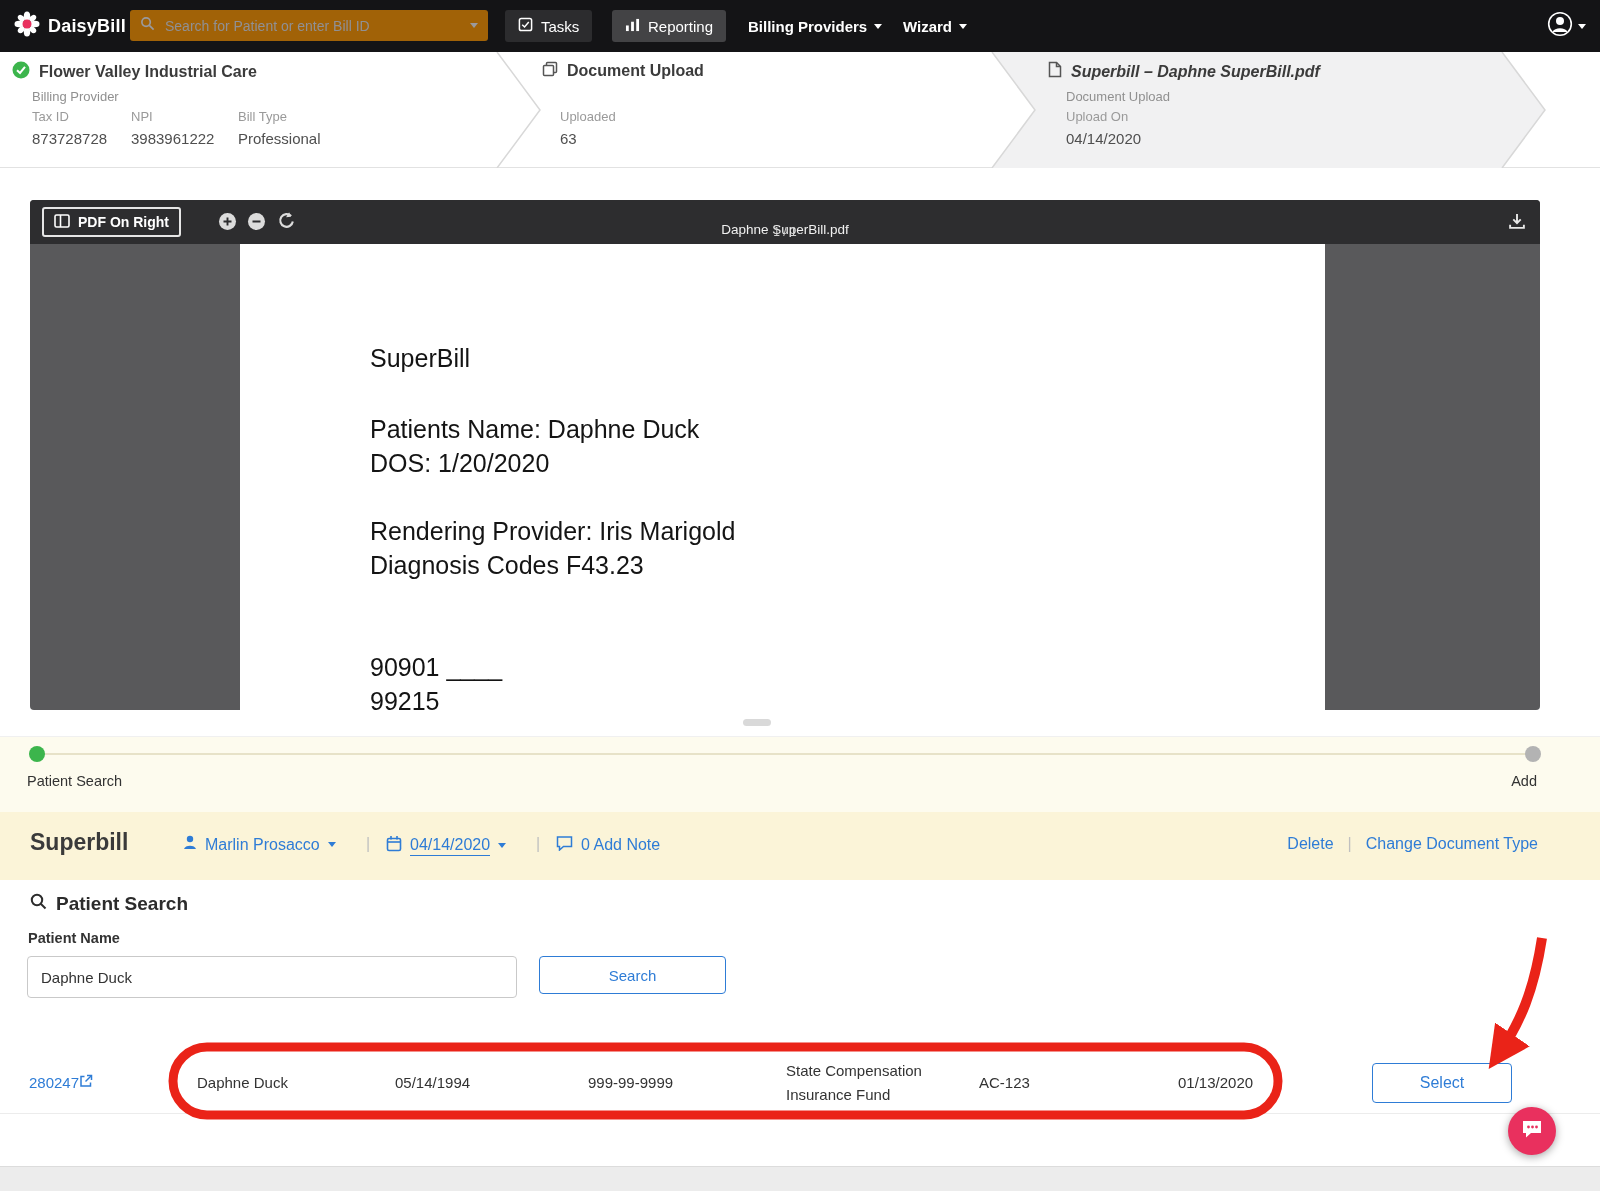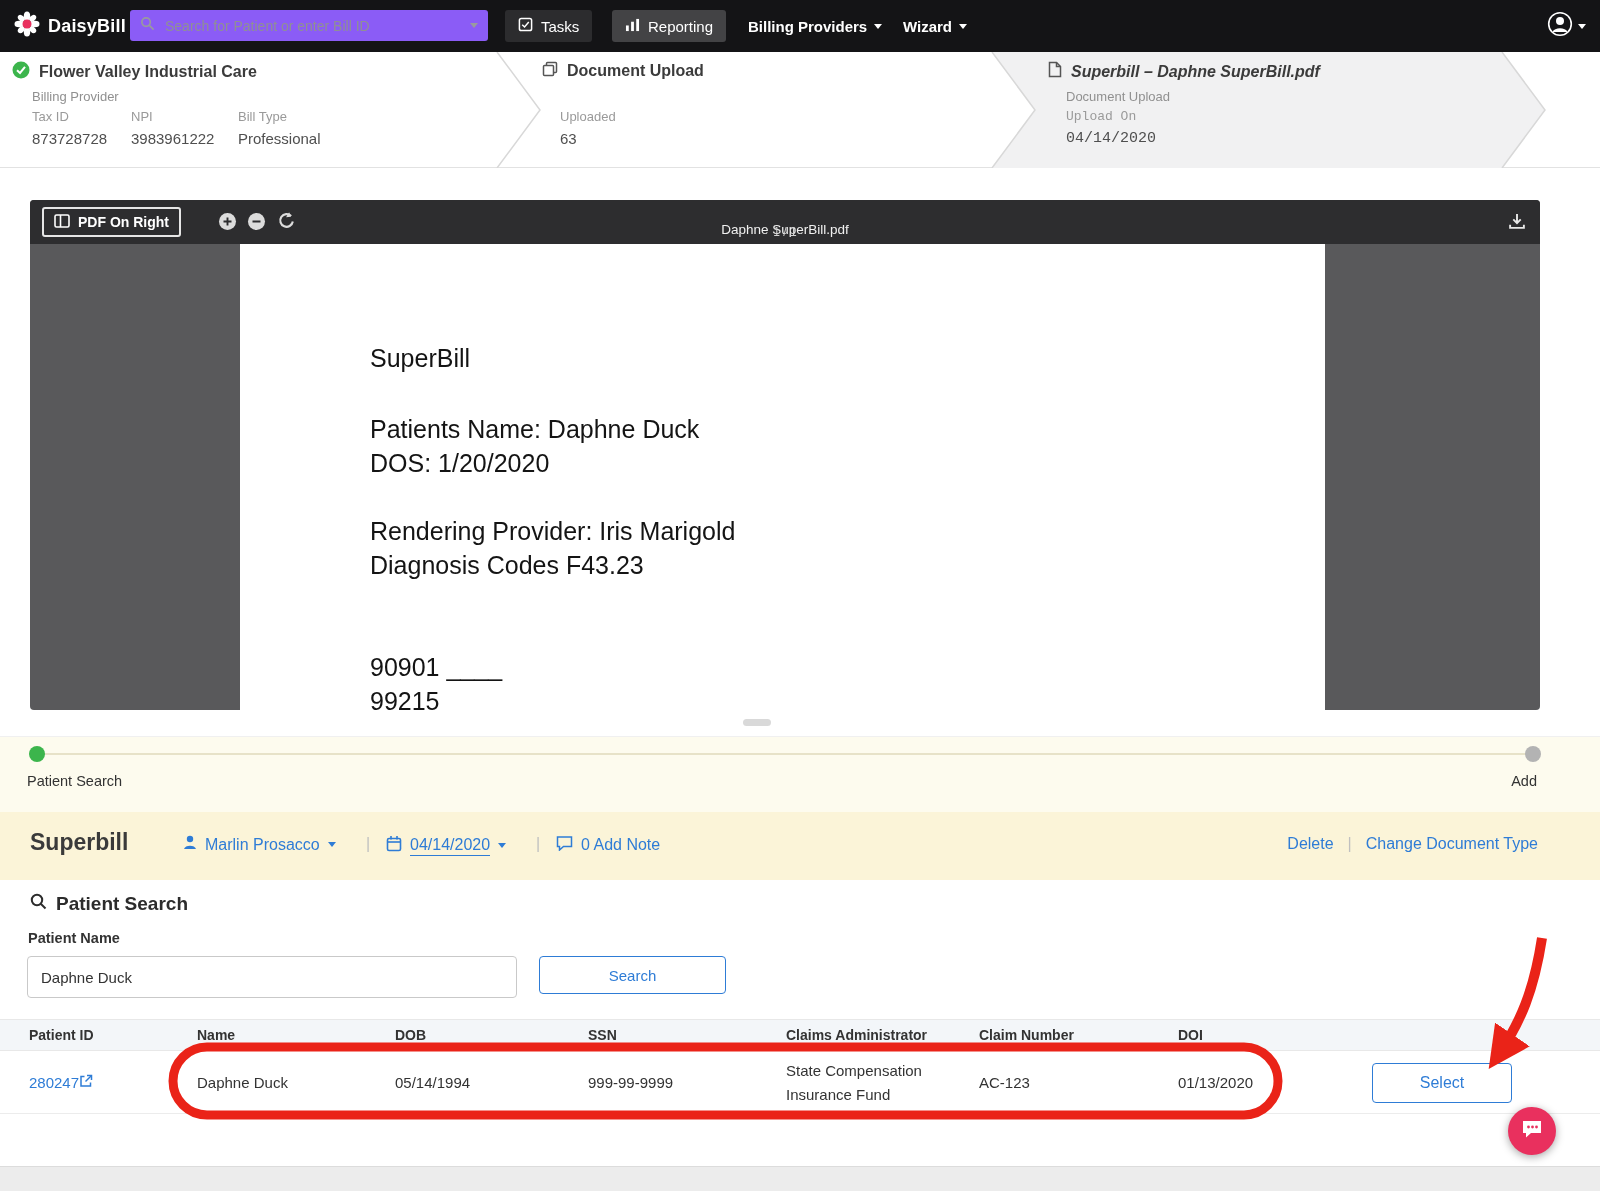--- a/index.html
+++ b/index.html
@@ -4,21 +4,21 @@
 <style>
   * { box-sizing: border-box; }
   html,body { margin:0; padding:0; background:#fff; }
   body { font-family:"Liberation Sans", sans-serif; }
   .screen { position:relative; width:1600px; height:1191px; background:#fff; overflow:hidden; }
 
   
   .topnav { position:absolute; left:0; top:0; width:100%; height:52px; background:#141416; z-index:5; }
   .brand { position:absolute; left:14px; top:0; height:52px; display:flex; align-items:center; gap:8px; cursor:pointer; }
   .brand-name { color:#fff; font-size:18px; font-weight:700; letter-spacing:.2px; }
-  .nav-search { position:absolute; left:130px; top:10px; width:358px; height:31px; background:#8b5cf6; border-radius:3px; display:flex; align-items:center; padding:0 10px; gap:8px; }
+  .nav-search { position:absolute; left:130px; top:10px; width:358px; height:31px; background:#a16207; border-radius:3px; display:flex; align-items:center; padding:0 10px; gap:8px; }
   .nav-search input { flex:1; background:transparent; border:none; outline:none; color:#ddd; font-size:14px; font-family:inherit; }
   .nav-search input::placeholder { color:#909094; }
   .caret { width:0; height:0; border-left:4.5px solid transparent; border-right:4.5px solid transparent; border-top:5px solid currentColor; display:inline-block; }
   .nav-btn { position:absolute; top:10px; height:32px; border-radius:3px; display:flex; align-items:center; gap:8px; padding:0 13px; color:#fff; font-size:15px; cursor:pointer; }
   .nav-btn.tasks { left:505px; background:#2c2c2e; }
   .nav-btn.reporting { left:612px; background:#434345; }
   .nav-link { position:absolute; top:0; height:52px; display:flex; align-items:center; gap:7px; color:#fff; font-size:15px; font-weight:700; cursor:pointer; }
   .nav-link.bp { left:748px; }
   .nav-link.wiz { left:903px; }
   .nav-account { position:absolute; right:14px; top:0; height:52px; display:flex; align-items:center; gap:5px; color:#fff; cursor:pointer; }
@@ -227,21 +227,21 @@
       <div class="crumb-title-row" style="left:33px;font-style:italic;">
         <span>
           <svg width="14" height="17" viewBox="0 0 14 17">
               <path d="M1.5 1.5 h7 l4 4 v10 h-11 z" fill="none" stroke="#555" stroke-width="1.5"></path>
               <path d="M8.5 1.5 v4 h4" fill="none" stroke="#555" stroke-width="1.5"></path>
             </svg>
         </span>
         <span class="crumb-title">Superbill – Daphne SuperBill.pdf</span>
       </div>
       <div class="crumb-sub" style="left:51px;">Document Upload</div>
-      <div class="cfield" style="left:51px;font-family:Liberation Mono, monospace;">
+      <div class="cfield" style="left:51px;">
         <div class="flabel">Upload On</div>
         <div class="fvalue">04/14/2020</div>
       </div>
     </div>
   </div>
 
   <div class="viewer">
     <div class="viewer-bar">
       <div class="pdfright-btn">
         <span>
@@ -355,29 +355,20 @@
           <circle cx="7" cy="7" r="5.2" fill="none" stroke="#2c2c2c" stroke-width="2"></circle>
           <line x1="11" y1="11" x2="15.5" y2="15.5" stroke="#2c2c2c" stroke-width="2"></line>
         </svg>
     </span>
     <span>Patient Search</span>
   </div>
   <div class="ps-label">Patient Name</div>
   <input class="ps-input" type="text" value="Daphne Duck" style="">
   <button class="search-btn">Search</button>
 
-  <div class="tbl-head">
-    <span>Patient ID</span>
-    <span>Name</span>
-    <span>DOB</span>
-    <span>SSN</span>
-    <span>Claims Administrator</span>
-    <span>Claim Number</span>
-    <span>DOI</span>
-  </div>
 
   <div class="tbl-row">
     <span class="pid-link">
       <span>280247</span>
       <span>
         <svg width="14" height="14" viewBox="0 0 14 14">
             <path d="M5.5 2.5 H2 v9.5 h9.5 V8.5" fill="none" stroke="#2e7cd6" stroke-width="1.5"></path>
             <path d="M8 1.5 h4.5 V6" fill="none" stroke="#2e7cd6" stroke-width="1.5"></path>
             <line x1="12.5" y1="1.5" x2="6.5" y2="7.5" stroke="#2e7cd6" stroke-width="1.5"></line>
           </svg>

